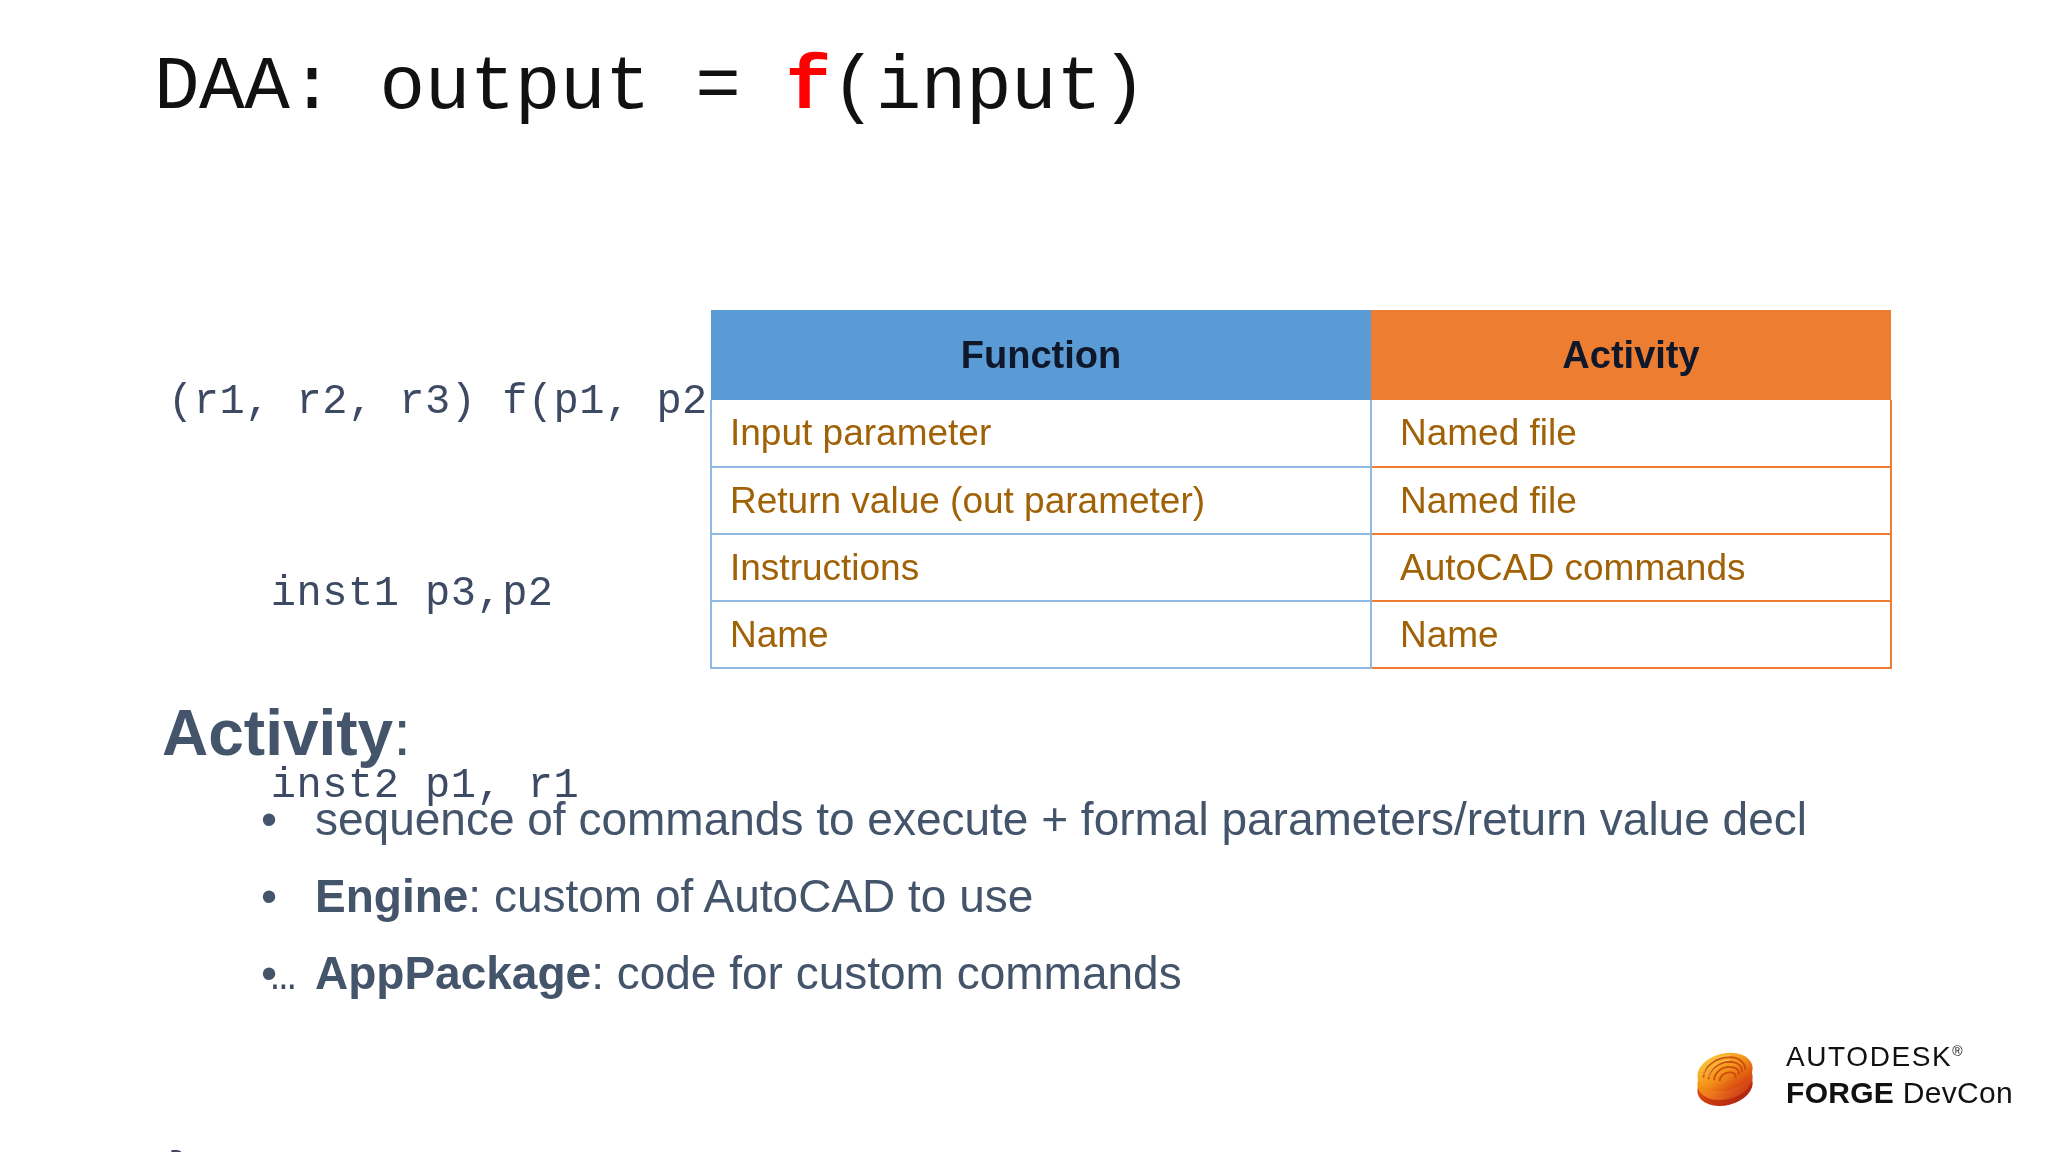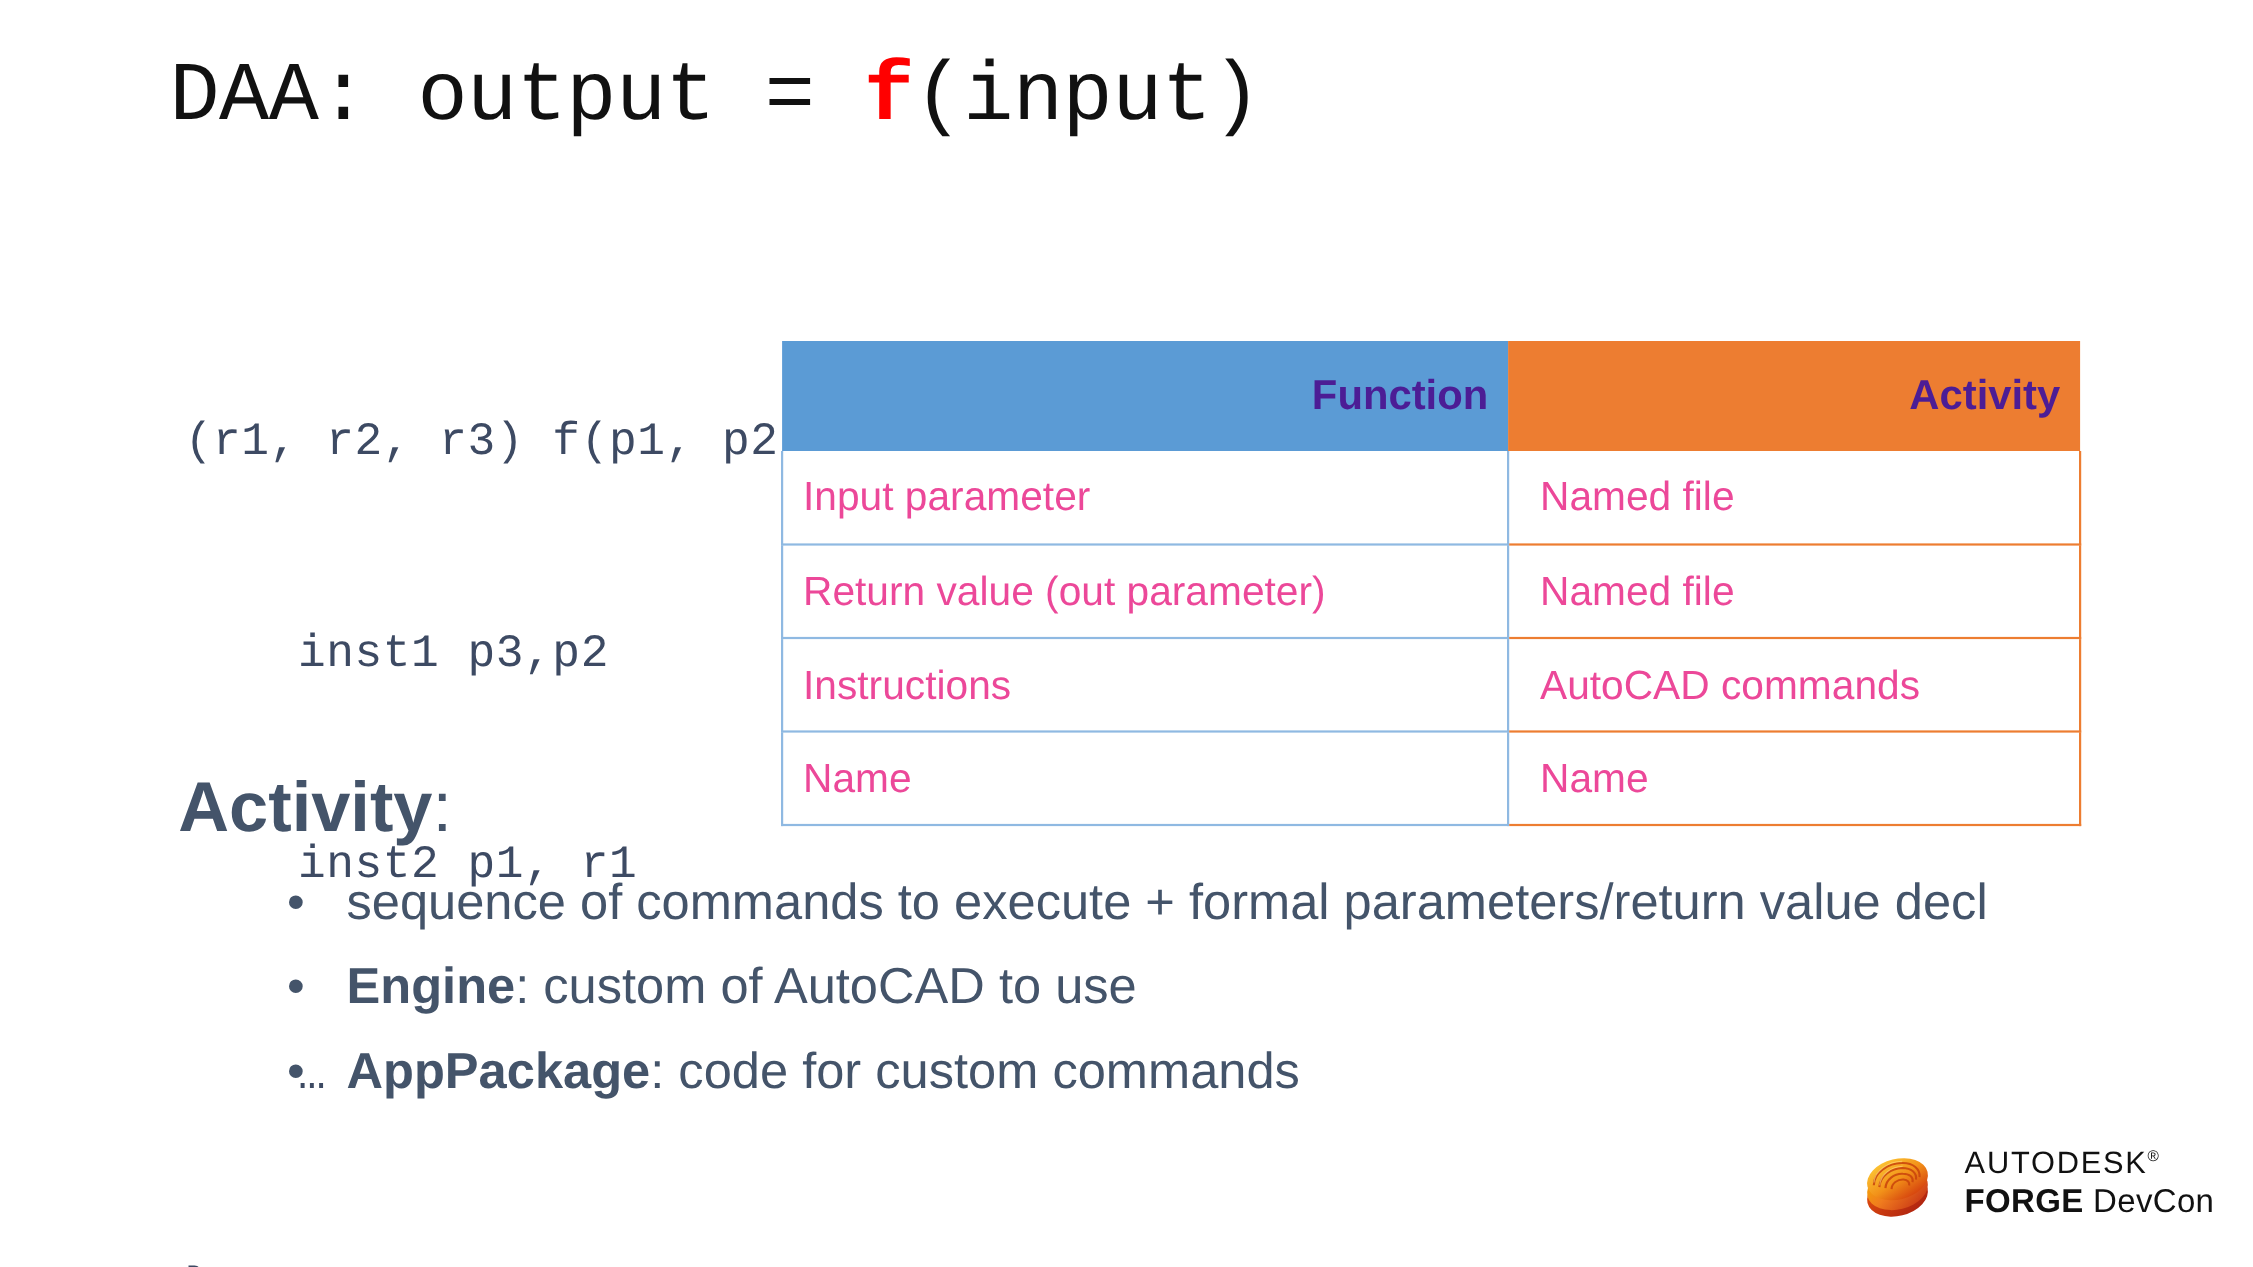--- a/index.html
+++ b/index.html
@@ -61,37 +61,37 @@
     top: 310px;
     width: 1180px;
     border-collapse: collapse;
     table-layout: fixed;
     background: #ffffff;
   }
   .cmp-table col.c-fn { width: 660px; }
   .cmp-table col.c-act { width: 520px; }
 
   .cmp-table th {
-    height: 100px;
+    height: 90px;
     font-size: 38px;
     font-weight: 700;
-    color: #4c1d95;
-    text-align: right;
+    color: #0f172a;
+    text-align: center;
     padding: 0 18px;
     vertical-align: middle;
     box-sizing: border-box;
   }
   .cmp-table th.th-fn  { background: #5B9BD5; }
   .cmp-table th.th-act { background: #ED7D31; }
 
   .cmp-table td {
-    height: 85px;
+    height: 67px;
     font-size: 37px;
     font-weight: 400;
-    color: #ec4899;
+    color: #a16207;
     text-align: left;
     padding: 0 18px;
     vertical-align: middle;
     box-sizing: border-box;
     background: #ffffff;
   }
   .cmp-table td.cell-fn {
     border-left: 2px solid #8FB9E2;
     border-right: 2px solid #8FB9E2;
     border-bottom: 2px solid #8FB9E2;

